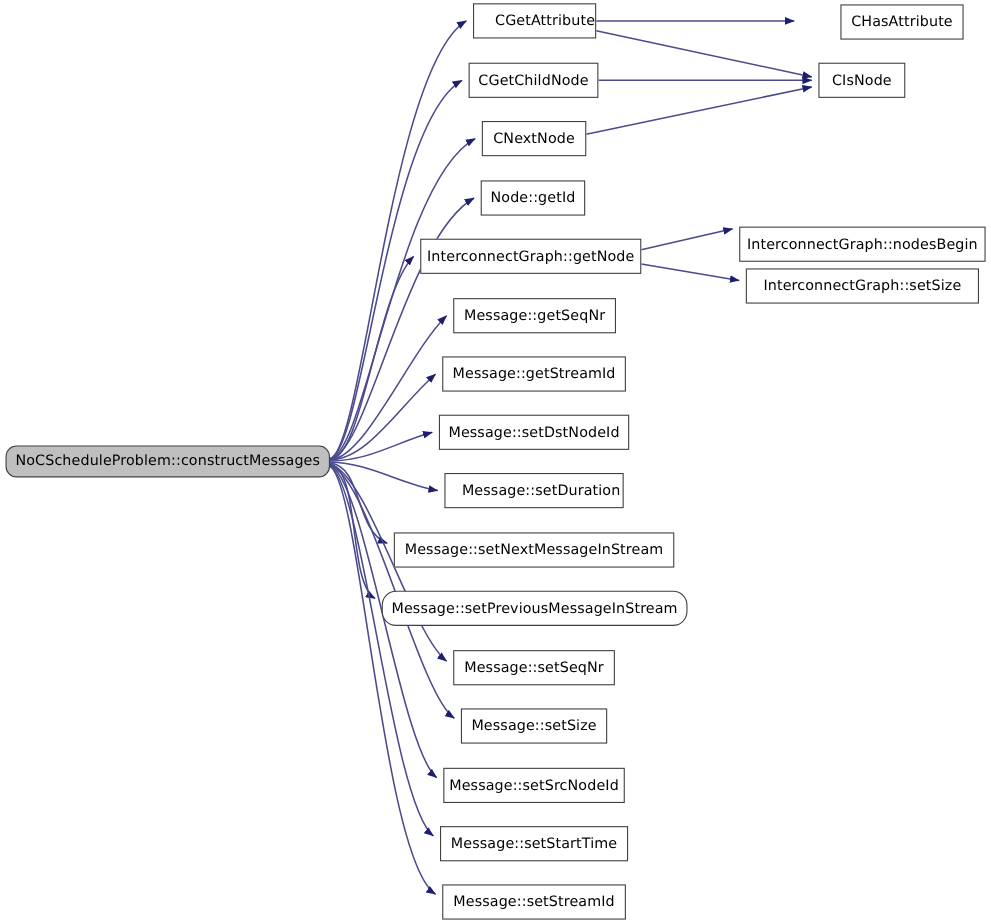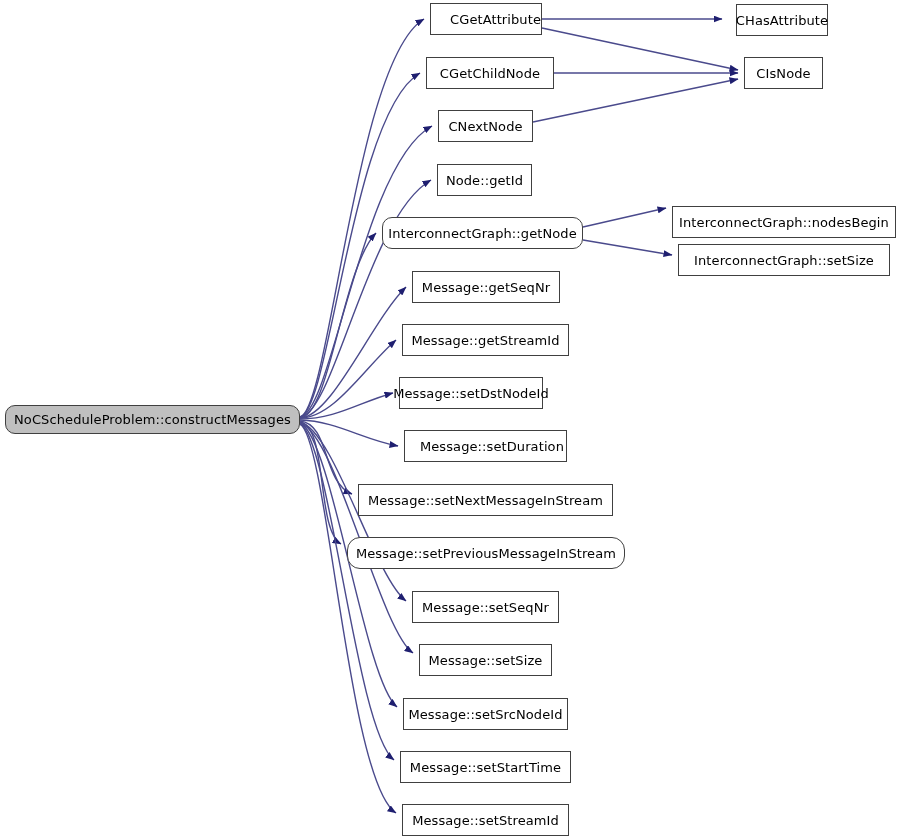--- a/index.html
+++ b/index.html
@@ -83,39 +83,39 @@
       </g>
   </svg>
 
   <div id="nodes">
       <div class="node root" style="left: 5px; top: 405px; width: 295px; height: 29px; border-radius: 10px;">
         <span class="node-label">NoCScheduleProblem::constructMessages</span>
       </div>
       <div class="node" style="left: 430px; top: 3px; width: 112px; height: 32px; padding-left: 19px;">
         <span class="node-label">CGetAttribute</span>
       </div>
-      <div class="node" style="left: 426px; top: 57px; width: 128px; height: 32px;">
+      <div class="node" style="left: 426px; top: 57px; width: 118px; height: 32px;">
         <span class="node-label">CGetChildNode</span>
       </div>
       <div class="node" style="left: 438px; top: 110px; width: 95px; height: 32px;">
         <span class="node-label">CNextNode</span>
       </div>
       <div class="node" style="left: 437px; top: 164px; width: 95px; height: 32px;">
         <span class="node-label">Node::getId</span>
       </div>
-      <div class="node" style="left: 382px; top: 217px; width: 201px; height: 32px; border-radius: 10px;">
+      <div class="node" style="left: 382px; top: 217px; width: 201px; height: 32px;">
         <span class="node-label">InterconnectGraph::getNode</span>
       </div>
       <div class="node" style="left: 412px; top: 271px; width: 148px; height: 32px;">
         <span class="node-label">Message::getSeqNr</span>
       </div>
       <div class="node" style="left: 402px; top: 324px; width: 167px; height: 32px;">
         <span class="node-label">Message::getStreamId</span>
       </div>
-      <div class="node" style="left: 399px; top: 377px; width: 144px; height: 32px;">
+      <div class="node" style="left: 399px; top: 377px; width: 173px; height: 32px;">
         <span class="node-label">Message::setDstNodeId</span>
       </div>
       <div class="node" style="left: 404px; top: 430px; width: 163px; height: 32px; justify-content: flex-end;">
         <span class="node-label">Message::setDuration</span>
       </div>
       <div class="node" style="left: 358px; top: 484px; width: 255px; height: 32px;">
         <span class="node-label">Message::setNextMessageInStream</span>
       </div>
       <div class="node" style="left: 347px; top: 537px; width: 278px; height: 32px; border-radius: 13px;">
         <span class="node-label">Message::setPreviousMessageInStream</span>
@@ -128,21 +128,21 @@
       </div>
       <div class="node" style="left: 403px; top: 698px; width: 165px; height: 32px;">
         <span class="node-label">Message::setSrcNodeId</span>
       </div>
       <div class="node" style="left: 400px; top: 751px; width: 171px; height: 32px;">
         <span class="node-label">Message::setStartTime</span>
       </div>
       <div class="node" style="left: 402px; top: 804px; width: 167px; height: 32px;">
         <span class="node-label">Message::setStreamId</span>
       </div>
-      <div class="node" style="left: 736px; top: 4px; width: 92px; height: 32px;">
+      <div class="node" style="left: 764px; top: 4px; width: 112px; height: 32px;">
         <span class="node-label">CHasAttribute</span>
       </div>
       <div class="node" style="left: 744px; top: 57px; width: 79px; height: 32px;">
         <span class="node-label">CIsNode</span>
       </div>
       <div class="node" style="left: 672px; top: 206px; width: 224px; height: 32px;">
         <span class="node-label">InterconnectGraph::nodesBegin</span>
       </div>
       <div class="node" style="left: 678px; top: 244px; width: 212px; height: 32px;">
         <span class="node-label">InterconnectGraph::setSize</span>

